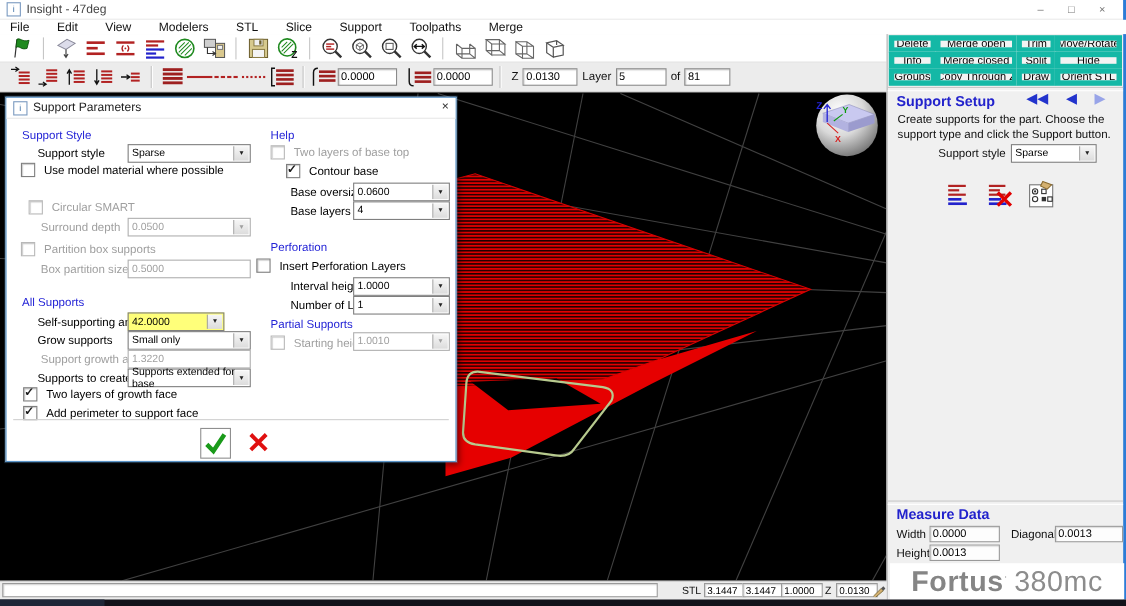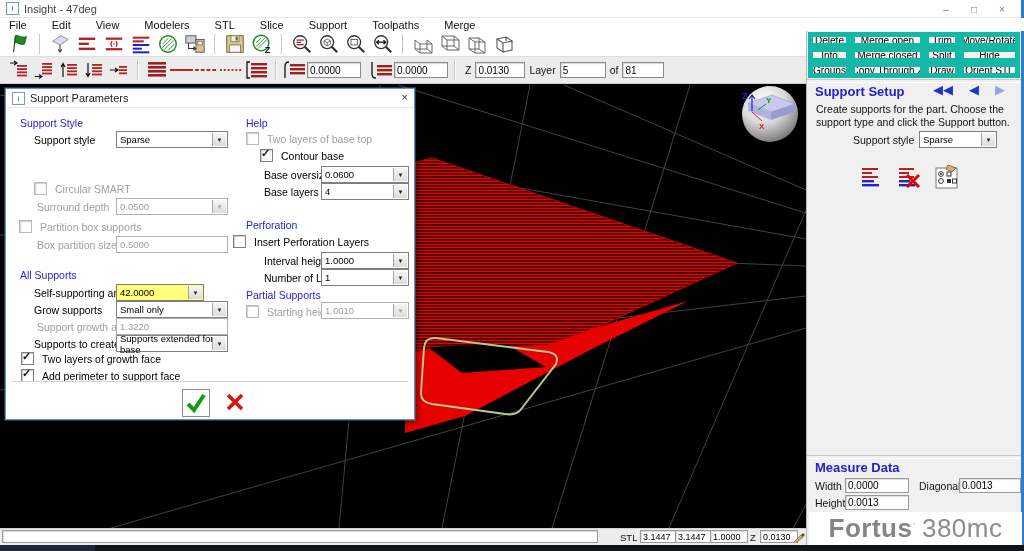--- a/index.html
+++ b/index.html
@@ -520,21 +520,25 @@
     <span class="dclose">×</span>
   </div>
 
   <div class="dhdr" style="left:14px;top:28px">Support Style</div>
   <div class="dlbl" style="left:28px;top:45px">Support style</div>
   <div class="dd" style="left:110px;top:42px;width:112px">
     <span>Sparse</span>
       <span class="arr">▼</span>
   </div>
 
-  <div class="cbrow dis" style="left:28px;top:93px">
+  <div class="cbrow" style="left:13px;top:59px">
+    <span class="cb"></span>
+    <span class="cbl">Use model material where possible</span>
+  </div>
+  <div class="cbrow dis" style="left:20px;top:93px">
     <span class="cb dis"></span>
     <span class="cbl">Circular SMART</span>
   </div>
   <div class="dlbl dis" style="left:31px;top:112px">Surround depth</div>
   <div class="dd dis" style="left:110px;top:109px;width:112px">
     <span>0.0500</span>
       <span class="arr">▼</span>
   </div>
   <div class="cbrow dis" style="left:13px;top:131px">
     <span class="cb dis"></span>

